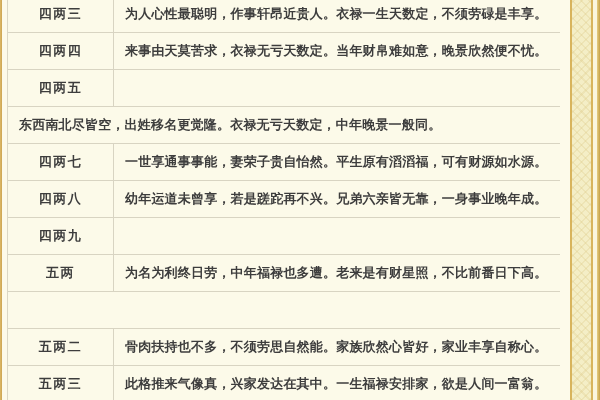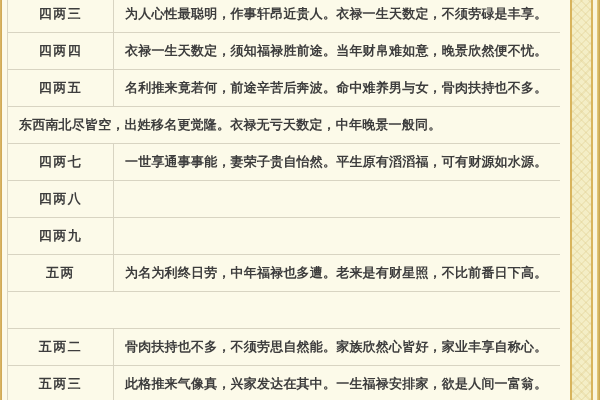--- a/index.html
+++ b/index.html
@@ -63,35 +63,35 @@
 <div class="page">
   <div class="left-edge"></div>
 
   <div class="fortune-table">
     <div class="row">
       <div class="cell-weight">四两三</div>
       <div class="cell-text">为人心性最聪明，作事轩昂近贵人。衣禄一生天数定，不须劳碌是丰享。</div>
     </div>
     <div class="row">
       <div class="cell-weight">四两四</div>
-      <div class="cell-text">衣禄一生天数定，须知福禄胜前途。当年财帛难如意，晚景欣然便不忧。</div>
+      <div class="cell-text">来事由天莫苦求，衣禄无亏天数定。当年财帛难如意，晚景欣然便不忧。</div>
     </div>
     <div class="row">
       <div class="cell-weight">四两五</div>
-      <div class="cell-text">名利推来竟若何，前途辛苦后奔波。命中难养男与女，骨肉扶持也不多。</div>
     </div>
     <div class="row">
       <div class="cell-text">东西南北尽皆空，出姓移名更觉隆。衣禄无亏天数定，中年晚景一般同。</div>
     </div>
     <div class="row">
       <div class="cell-weight">四两七</div>
       <div class="cell-text">一世享通事事能，妻荣子贵自怡然。平生原有滔滔福，可有财源如水源。</div>
     </div>
     <div class="row">
       <div class="cell-weight">四两八</div>
+      <div class="cell-text">幼年运道未曾享，若是蹉跎再不兴。兄弟六亲皆无靠，一身事业晚年成。</div>
     </div>
     <div class="row">
       <div class="cell-weight">四两九</div>
     </div>
     <div class="row">
       <div class="cell-weight">五两</div>
       <div class="cell-text">为名为利终日劳，中年福禄也多遭。老来是有财星照，不比前番日下高。</div>
     </div>
     <div class="row">
     </div>

